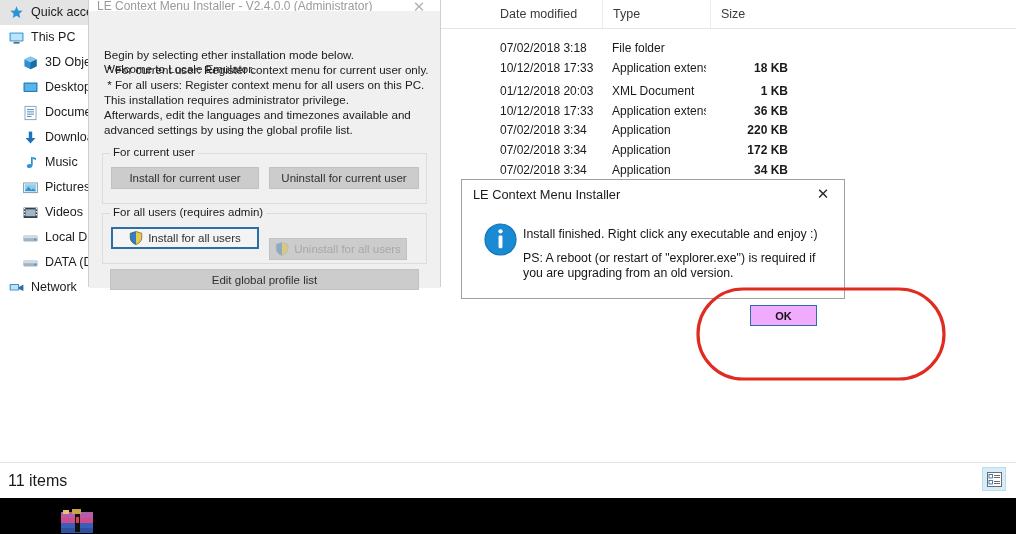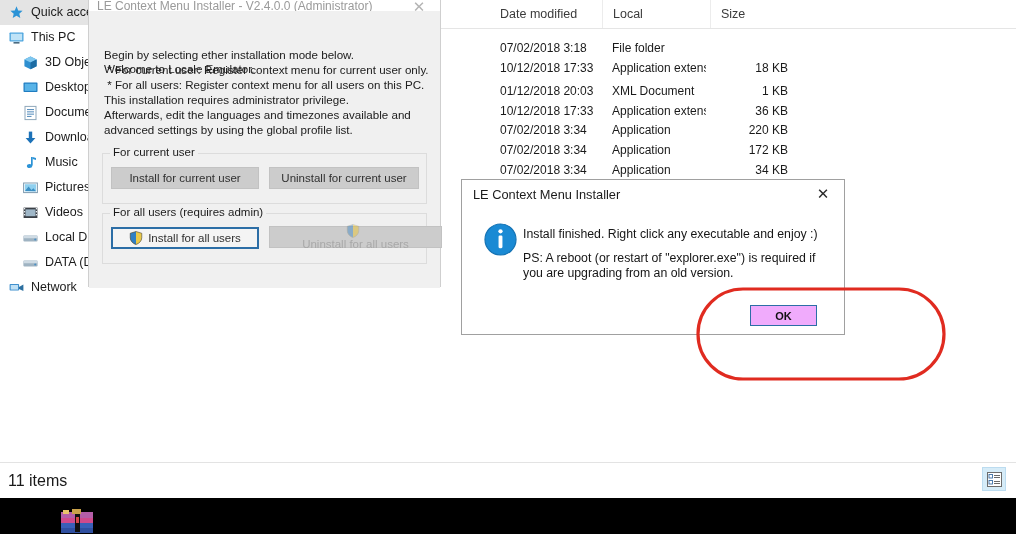--- a/index.html
+++ b/index.html
@@ -106,21 +106,21 @@
   .fcell {
     position: absolute;
     top: 0;
     height: 19.6px;
     line-height: 19.6px;
     font-size: 12px;
     color: #1a1a1a;
     white-space: nowrap;
     overflow: hidden;
   }
-  .fcell.size { text-align: right; }
+  .fcell.size { text-align: right; font-weight: bold; }
 
   
   #status-bar {
     position: absolute;
     left: 0;
     top: 462px;
     width: 1016px;
     height: 36px;
     background: #ffffff;
     border-top: 1px solid #e3e3e3;
@@ -246,21 +246,21 @@
     margin-right: 5px;
     flex: 0 0 14px;
   }
 
   
   #msgbox {
     position: absolute;
     left: 461px;
     top: 179px;
     width: 384px;
-    height: 156px;
+    height: 120px;
     background: #ffffff;
     border: 1px solid #a0a0a0;
     box-sizing: border-box;
   }
   #msgbox-title {
     position: absolute;
     left: 0; top: 0;
     width: 100%;
     height: 32px;
   }
@@ -477,21 +477,21 @@
               <path d="M11 7 L15.4 4.4 L15.4 11 L11 9 Z" fill="#2c6f9f"></path>
             </svg>
           </span>
           <span class="tree-label">Network</span>
         </div>
       </div>
 
     <div id="file-list">
       <div id="col-header">
           <div class="col-head first" style="left: 60px; width: 112px;">Date modified</div>
-          <div class="col-head" style="left: 172px; width: 108px;">Local</div>
+          <div class="col-head" style="left: 172px; width: 108px;">Type</div>
           <div class="col-head" style="left: 280px; width: 82px;">Size</div>
         </div>
       <div id="file-rows">
           <div class="frow" style="margin-top: 10px;">
             <div class="fcell" style="left: 70px; width: 98px; text-align: left;">07/02/2018 3:18</div>
             <div class="fcell" style="left: 182px; width: 94px; text-align: left;">File folder</div>
             <div class="fcell size" style="left: 290px; width: 68px; text-align: right;"></div>
           </div>
           <div class="frow" style="margin-top: 0px;">
             <div class="fcell" style="left: 70px; width: 98px; text-align: left;">10/12/2018 17:33</div>
@@ -570,30 +570,31 @@
         <span class="group-label">For all users (requires admin)</span>
         <div class="winbtn focused" style="left:8px; top:13px; width:148px; height:22px;">
           <svg class="shield" viewBox="0 0 16 16">
             <path d="M8 0.6 L14.6 2.6 L14.6 7.6 C14.6 11.4 11.6 14.3 8 15.4 C4.4 14.3 1.4 11.4 1.4 7.6 L1.4 2.6 Z" fill="#f0c419"></path>
             <path d="M8 0.6 L1.4 2.6 L1.4 7.6 C1.4 11.4 4.4 14.3 8 15.4 Z" fill="#2f7fc4"></path>
             <path d="M8 0.6 L14.6 2.6 L14.6 7.6 C14.6 11.4 11.6 14.3 8 15.4 Z" fill="#d9d9d9" opacity="0.25"></path>
             <path d="M8 0.6 L14.6 2.6 L14.6 7.6 C14.6 11.4 11.6 14.3 8 15.4 C4.4 14.3 1.4 11.4 1.4 7.6 L1.4 2.6 Z" fill="none" stroke="#4a4a4a" stroke-width="0.7"></path>
           </svg>
           <span>Install for all users</span>
         </div>
-        <div class="winbtn disabled" style="left:166px; top:12px; width:173px; height:22px;flex-direction:column;">
+        <div class="winbtn disabled" style="left:166px; top:24px; width:138px; height:22px;">
           <svg class="shield" viewBox="0 0 16 16" style="opacity:0.42">
             <path d="M8 0.6 L14.6 2.6 L14.6 7.6 C14.6 11.4 11.6 14.3 8 15.4 C4.4 14.3 1.4 11.4 1.4 7.6 L1.4 2.6 Z" fill="#f0c419"></path>
             <path d="M8 0.6 L1.4 2.6 L1.4 7.6 C1.4 11.4 4.4 14.3 8 15.4 Z" fill="#2f7fc4"></path>
             <path d="M8 0.6 L14.6 2.6 L14.6 7.6 C14.6 11.4 11.6 14.3 8 15.4 C4.4 14.3 1.4 11.4 1.4 7.6 L1.4 2.6 Z" fill="none" stroke="#8a8a8a" stroke-width="0.7"></path>
           </svg>
           <span>Uninstall for all users</span>
         </div>
       </div>
 
+      <div class="winbtn" style="left:21px; top:258px; width:309px; height:21px;">Edit global profile list</div>
     </div>
   </div>
 
   <div id="msgbox">
     <div id="msgbox-title">
       <div id="msgbox-title-text">LE Context Menu Installer</div>
       <div id="msgbox-close">✕</div>
     </div>
     <svg id="msg-info-icon" viewBox="0 0 34 34">
       <circle cx="17" cy="17" r="16" fill="#1a8ad4"></circle>

